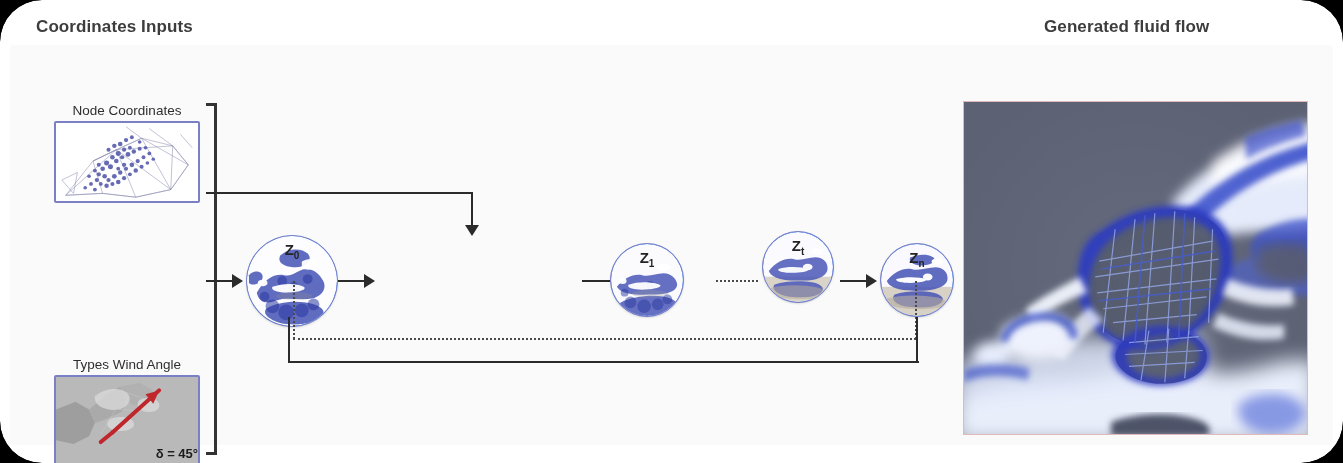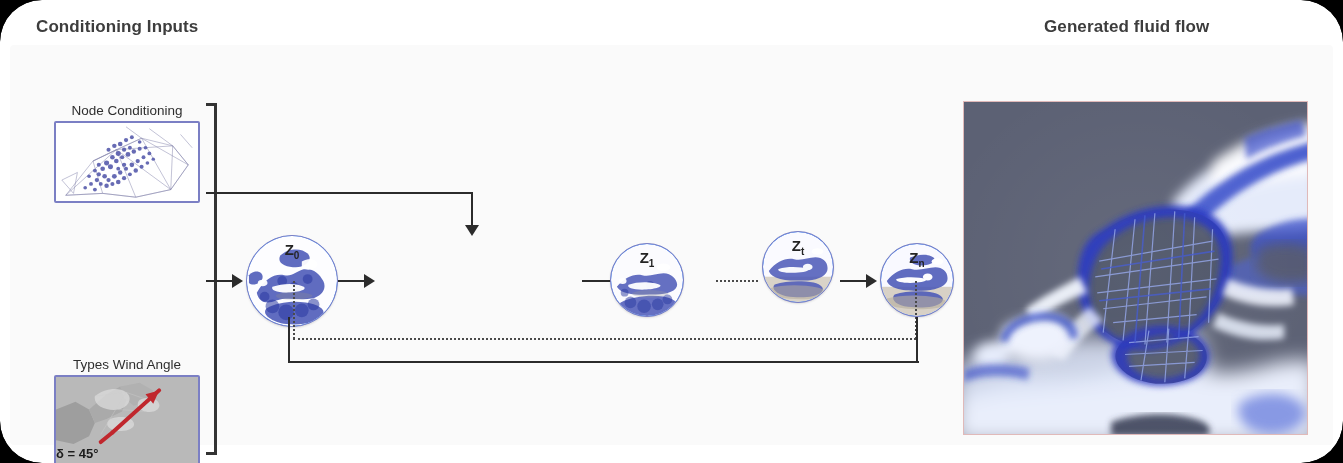--- a/index.html
+++ b/index.html
@@ -82,21 +82,21 @@
   
   .art-types { position:absolute; inset:0; background:#2233ad; }
   .art-types svg { position:absolute; inset:0; width:100%; height:100%; }
 
   
   .art-wind { position:absolute; inset:0; background:#b9b9b9; }
   .art-wind svg { position:absolute; inset:0; width:100%; height:100%; }
   .wind-caption {
     position: absolute;
     left: 0; right: 0; bottom: 4px;
-    text-align: left;
+    text-align: right;
     font-size: 13px;
     font-weight: bold;
     color: #1d1d1d;
   }
 
   
   #bracket {
     position: absolute;
     left: 196px; top: 58px;
     width: 14px; height: 352px;
@@ -200,28 +200,28 @@
     overflow: hidden;
   }
   #output-img svg { position:absolute; inset:0; width:100%; height:100%; }
 </style>
 </head>
 <body>
 
 <div id="frame">
   <div id="card">
 
-    <div class="heading" id="heading-left">Conditioning Inputs</div>
+    <div class="heading" id="heading-left">Coordinates Inputs</div>
 
     <div class="heading" id="heading-right">Generated fluid flow</div>
 
     <div id="inner-panel">
 
       <div class="cond-block" id="block-coords">
-        <div class="cond-label">Node Conditioning</div>
+        <div class="cond-label">Node Coordinates</div>
         <div class="cond-img">
           <div class="art-coords">
             <svg viewBox="0 0 146 82" preserveAspectRatio="none">
               <g stroke="#6a6a9a" stroke-width="0.5" fill="none" opacity="0.85">
                 <path d="M10 76 L38 40 L62 28 L88 16 L120 24 L136 44 L118 70 L82 78 L48 74 Z"></path>
                 <path d="M10 76 L62 28 M38 40 L88 16 M62 28 L120 24 M88 16 L136 44
                          M120 24 L118 70 M62 28 L82 78 M38 40 L48 74 M88 16 L118 70
                          M62 28 L118 70 M10 76 L48 74 M48 74 L82 78 M82 78 L118 70
                          M136 44 L118 70 M120 24 L136 44 M38 40 L62 28"></path>
                 <path d="M6 60 L22 52 L18 74 Z M128 12 L140 26 M96 6 L120 24 M72 4 L88 16"></path>

